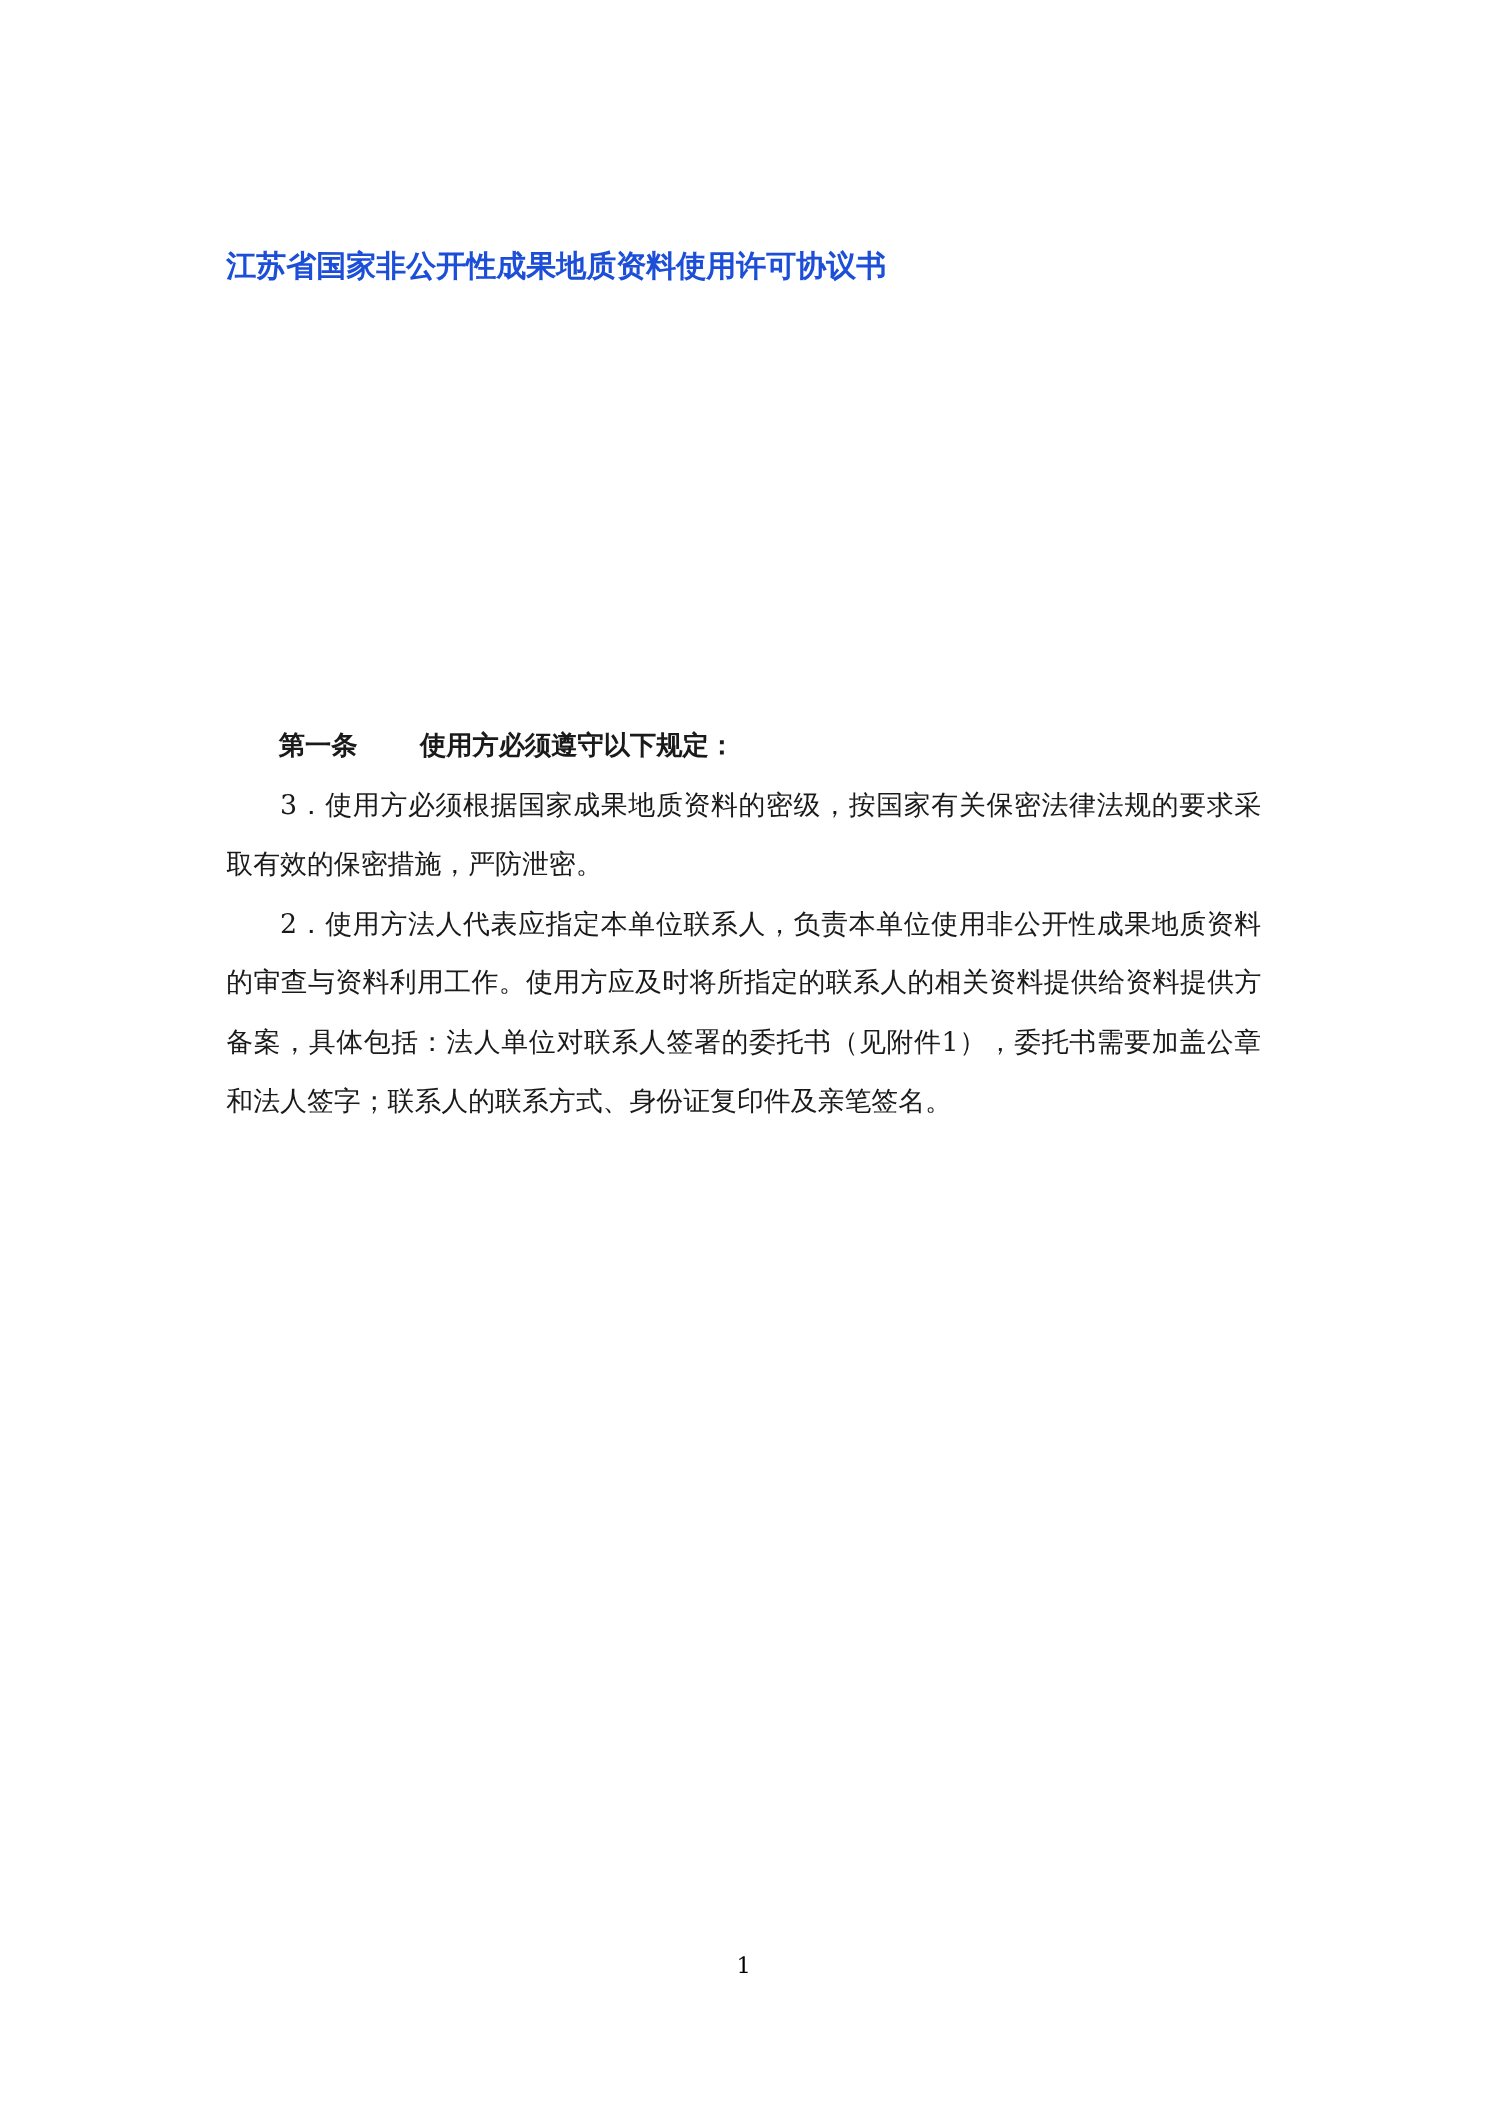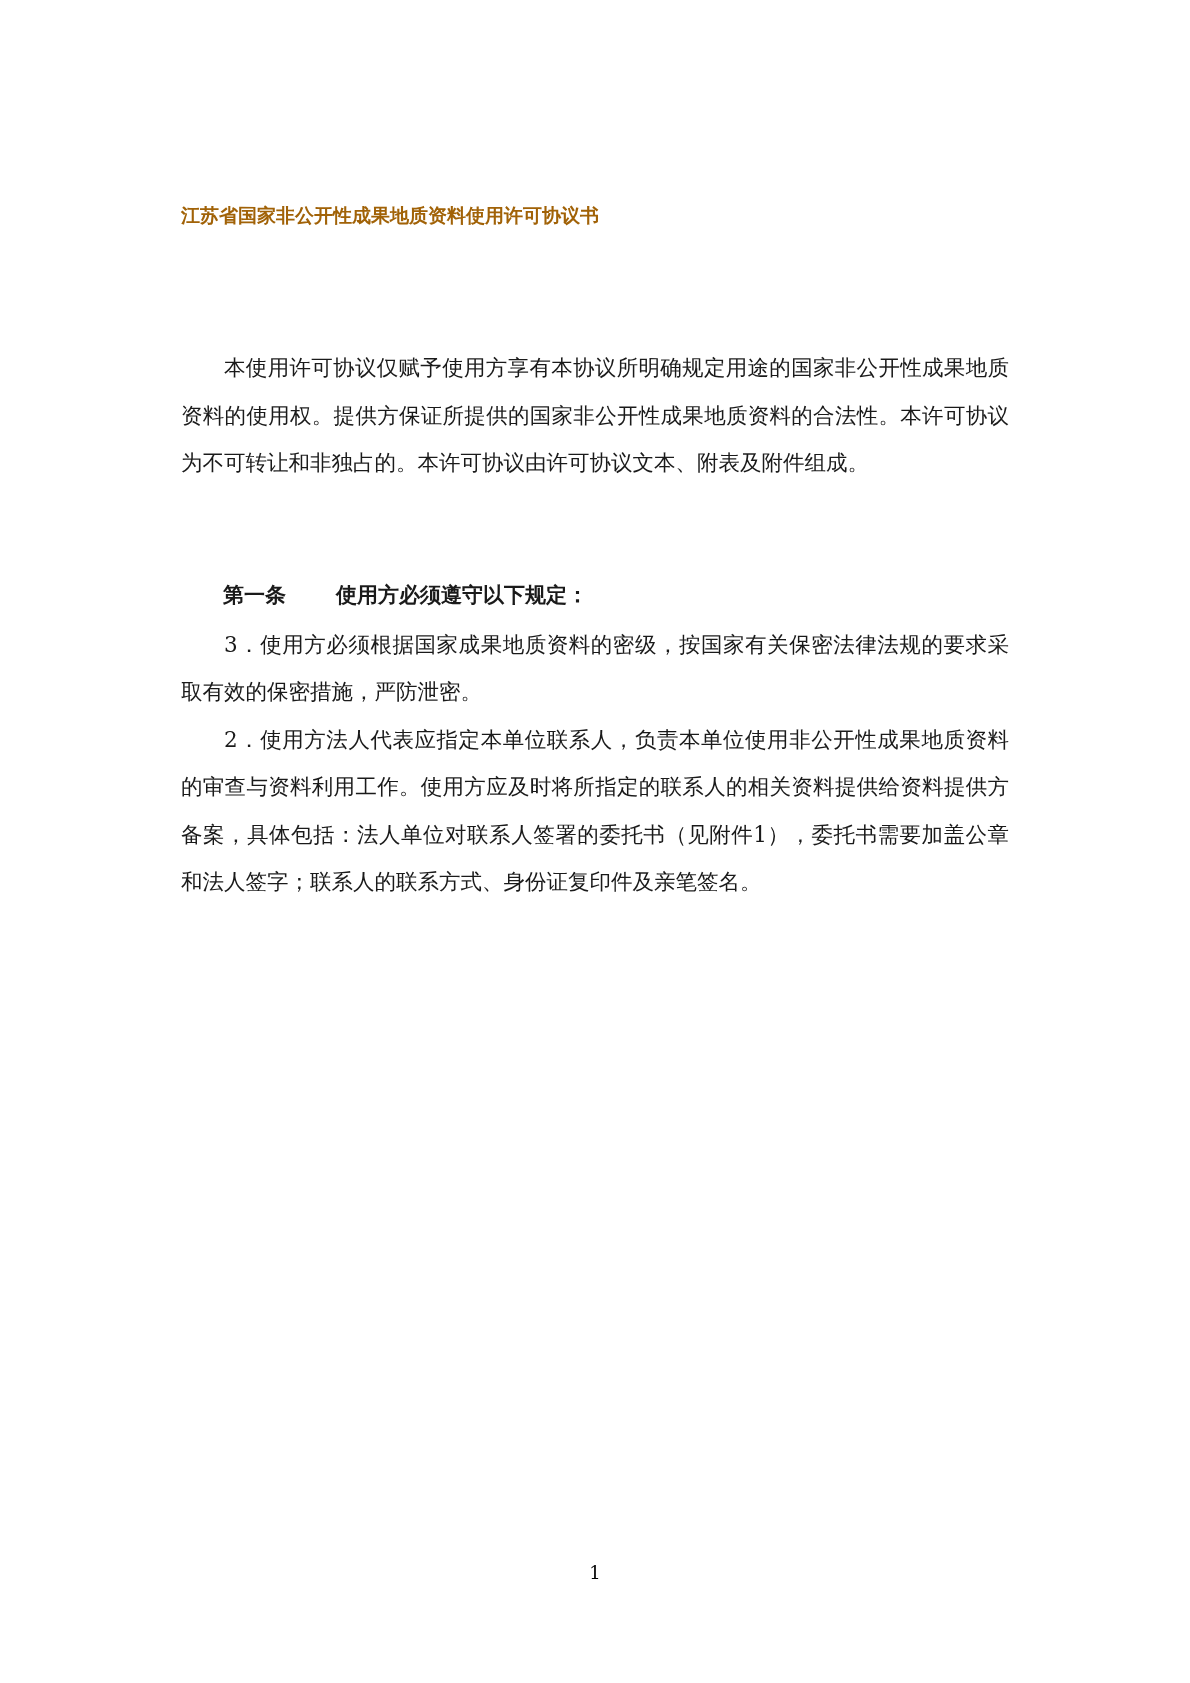--- a/index.html
+++ b/index.html
@@ -1,41 +1,38 @@
 <!DOCTYPE html>
 <html><head>
 <meta charset="utf-8">
 <style>
   html, body { margin:0; padding:0; background:#ffffff; }
   body { width:1190px; height:1683px; position:relative; overflow:hidden;
          font-family:"DejaVu Serif","Liberation Serif",serif; color:#111; }
   .page { position:absolute; left:0; top:0; width:1190px; height:1683px; }
   .title { position:absolute; left:181px; top:196px; width:840px;
-           font-family:Liberation Serif, serif; font-weight:bold;
-           font-size:19px; line-height:40px; letter-spacing:0px; color:#a16207; white-space:nowrap; }
+           font-family:Liberation Mono, monospace; font-weight:bold;
+           font-size:24px; line-height:40px; letter-spacing:0px; color:#1d4ed8; white-space:nowrap; }
   .body { position:absolute; left:181px; width:828px; font-size:21.5px; line-height:47.5px;
           text-align:justify; text-justify:inter-ideograph; color:#1a1a1a; }
   .body p { margin:0; text-indent:2em; }
   .intro { top:344px; }
   .article { top:573px; }
-  .article-heading { font-family:Liberation Mono, monospace; font-weight:bold;
+  .article-heading { font-family:Liberation Sans, sans-serif; font-weight:bold;
                      text-indent:2em; font-size:21px; white-space:pre; }
   .article-heading .gap { display:inline-block; width:50px; }
   .page-number { position:absolute; left:0; width:1190px; top:1558px; text-align:center;
                  font-size:18px; line-height:30px; color:#000; }
 </style>
 </head>
 <body>
 
 <div class="page">
   <div class="title">江苏省国家非公开性成果地质资料使用许可协议书</div>
 
-  <div class="body intro">
-    <p>本使用许可协议仅赋予使用方享有本协议所明确规定用途的国家非公开性成果地质资料的使用权。提供方保证所提供的国家非公开性成果地质资料的合法性。本许可协议为不可转让和非独占的。本许可协议由许可协议文本、附表及附件组成。</p>
-  </div>
 
   <div class="body article">
     <div class="article-heading"><span>第一条</span><span class="gap"></span><span>使用方必须遵守以下规定：</span></div>
     <p>3．使用方必须根据国家成果地质资料的密级，按国家有关保密法律法规的要求采取有效的保密措施，严防泄密。</p>
     <p>2．使用方法人代表应指定本单位联系人，负责本单位使用非公开性成果地质资料的审查与资料利用工作。使用方应及时将所指定的联系人的相关资料提供给资料提供方备案，具体包括：法人单位对联系人签署的委托书（见附件1），委托书需要加盖公章和法人签字；联系人的联系方式、身份证复印件及亲笔签名。</p>
   </div>
 
   <div class="page-number">1</div>
 </div>
 

